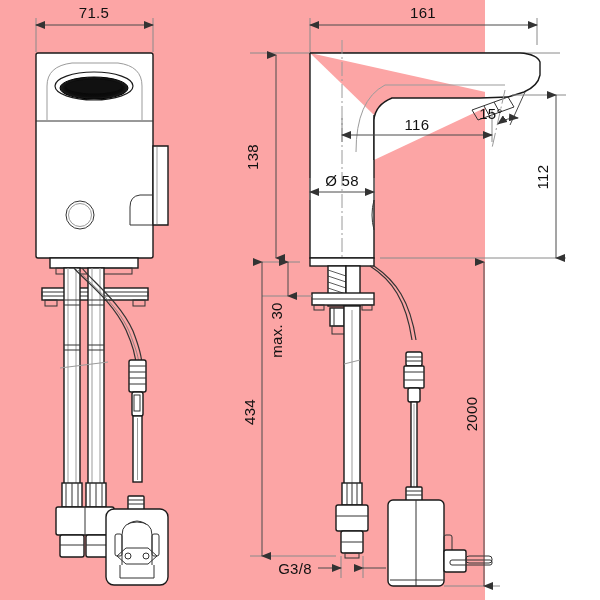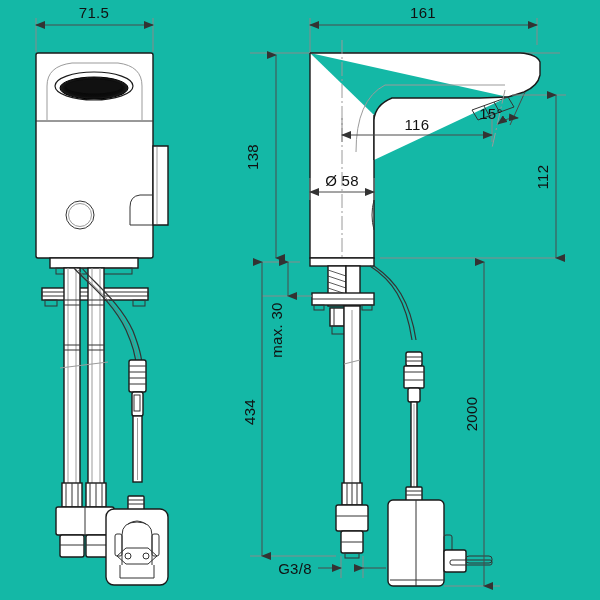--- a/index.html
+++ b/index.html
@@ -1,18 +1,18 @@
 <!DOCTYPE html>
 <html><head>
 <meta charset="utf-8">
 <style>
   * { margin:0; padding:0; box-sizing:border-box; }
   html,body { width:600px; height:600px; background:#ffffff; overflow:hidden; }
   body { font-family:"Liberation Sans", sans-serif; color:#1a1a1a; }
-  #sheet { position:relative; width:600px; height:600px; background:#14b8a6; }
+  #sheet { position:relative; width:485px; height:600px; background:#fca5a5; }
   svg.drawing { position:absolute; left:0; top:0; width:600px; height:600px; }
   .dimtext {
     font-family:"Liberation Sans", sans-serif;
     font-size:15px;
     fill:#111;
     letter-spacing:0.3px;
   }
   .dimline { stroke:#4a4a4a; stroke-width:1; fill:none; }
   .extline { stroke:#8a8a8a; stroke-width:1; fill:none; }
   .centerline { stroke:#9a9a9a; stroke-width:1; fill:none; stroke-dasharray:14 3 2 3; }

